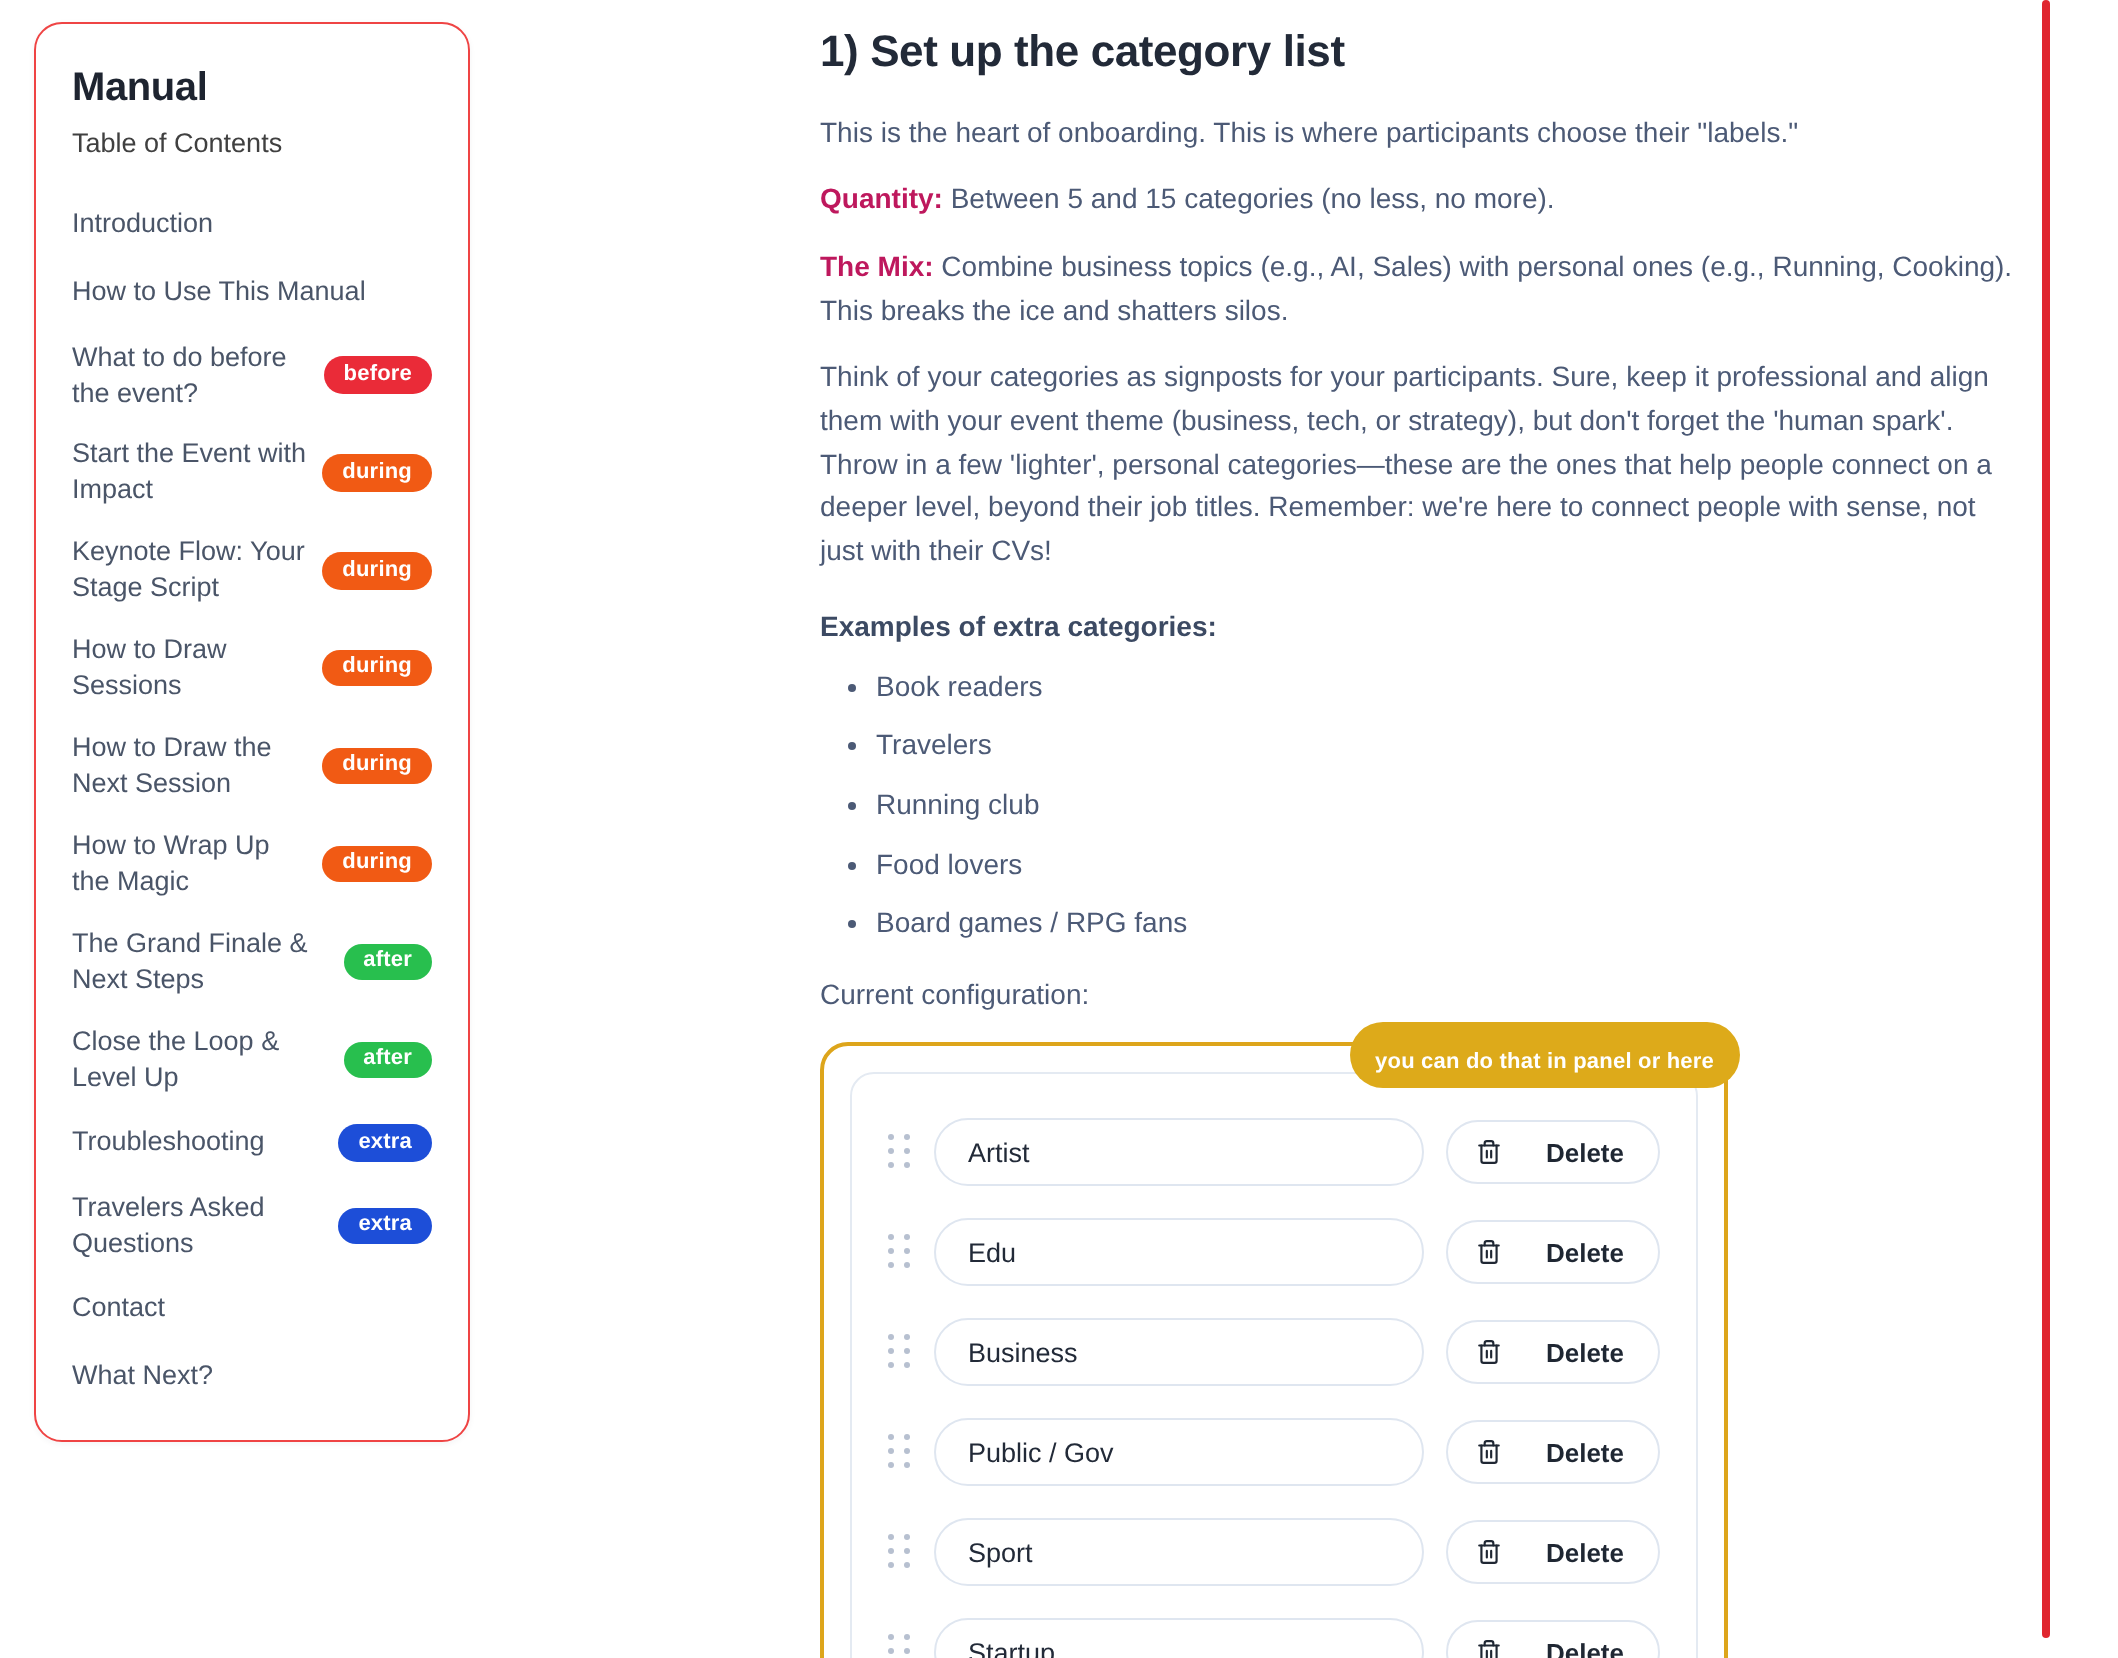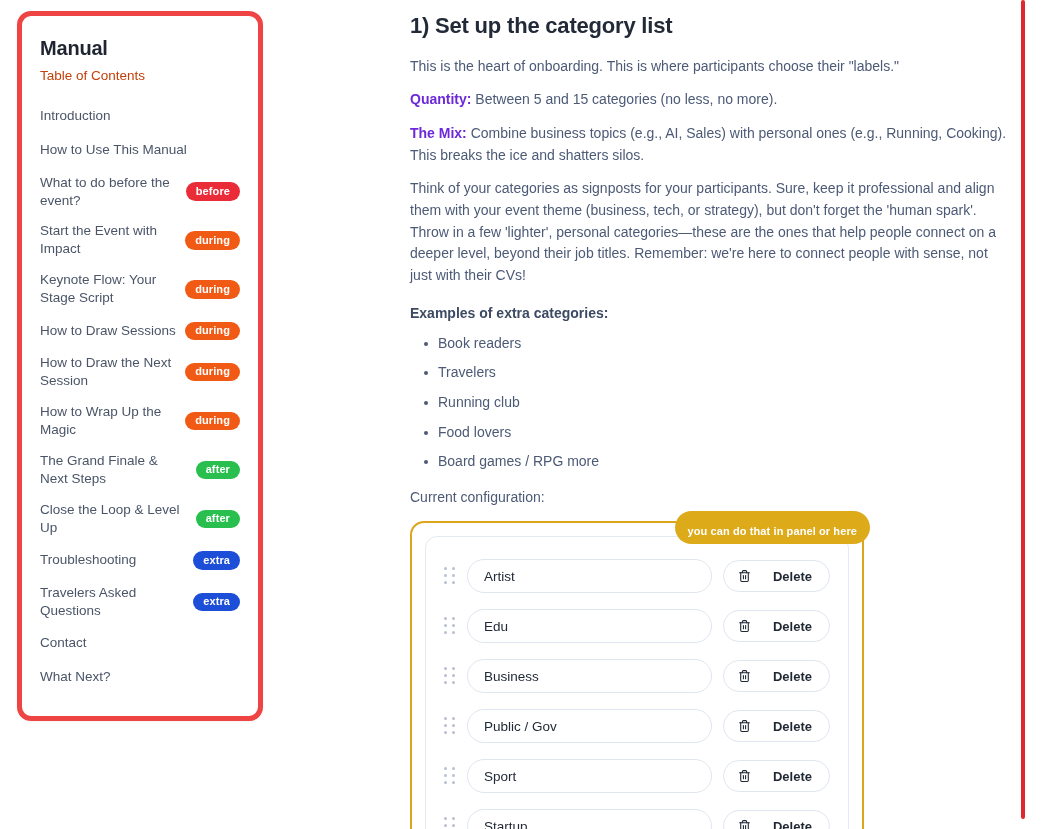--- a/index.html
+++ b/index.html
@@ -17,41 +17,41 @@
     width: 1059px;
     height: 829px;
     background: #ffffff;
   }
 
   
   .sidebar {
     position: absolute;
     left: 17px;
     top: 11px;
-    width: 246px;
+    width: 218px;
     height: 710px;
     background: #ffffff;
-    border: 5px solid #ef4444;
+    border: 1px solid #ef4444;
     border-radius: 14px;
     padding: 20px 18px 10px 18px;
     box-shadow: 0 1px 3px rgba(30,41,59,0.05);
   }
 
   .sidebar-title {
     font-size: 20px;
     font-weight: 800;
     color: #1e2430;
     letter-spacing: -0.2px;
     line-height: 1.2;
   }
 
   .sidebar-subtitle {
     margin-top: 7px;
     font-size: 13.5px;
-    color: #c2410c;
+    color: #404040;
     font-weight: 400;
     line-height: 1.3;
   }
 
   .toc {
     margin-top: 21px;
     list-style: none;
   }
 
   .toc-item {
@@ -108,21 +108,21 @@
   .para {
     font-size: 14px;
     color: #4c5a76;
     line-height: 1.55;
     margin-bottom: 12px;
     max-width: 598px;
   }
 
   .para b, .lead-label {
     font-weight: 700;
-    color: #6d28d9;
+    color: #be185d;
   }
 
   .para.long { margin-bottom: 18px; }
 
   .examples-head {
     font-size: 14px;
     font-weight: 700;
     color: #3c4a63;
     margin-bottom: 12px;
   }
@@ -346,21 +346,21 @@
     </p>
 
     <p class="para long">Think of your categories as signposts for your participants. Sure, keep it professional and align them with your event theme (business, tech, or strategy), but don't forget the 'human spark'. Throw in a few 'lighter', personal categories—these are the ones that help people connect on a deeper level, beyond their job titles. Remember: we're here to connect people with sense, not just with their CVs!</p>
 
     <div class="examples-head">Examples of extra categories:</div>
     <ul class="examples" id="examples-list">
         <li>Book readers</li>
         <li>Travelers</li>
         <li>Running club</li>
         <li>Food lovers</li>
-        <li>Board games / RPG more</li>
+        <li>Board games / RPG fans</li>
       </ul>
 
     <div class="current-config">Current configuration:</div>
 
     <section class="config-outer">
       <div class="tooltip-pill">you can do that in panel or here</div>
       <div class="config-card" id="config-card">
           <div class="cat-row">
             <span class="drag-handle">
               <i></i>

